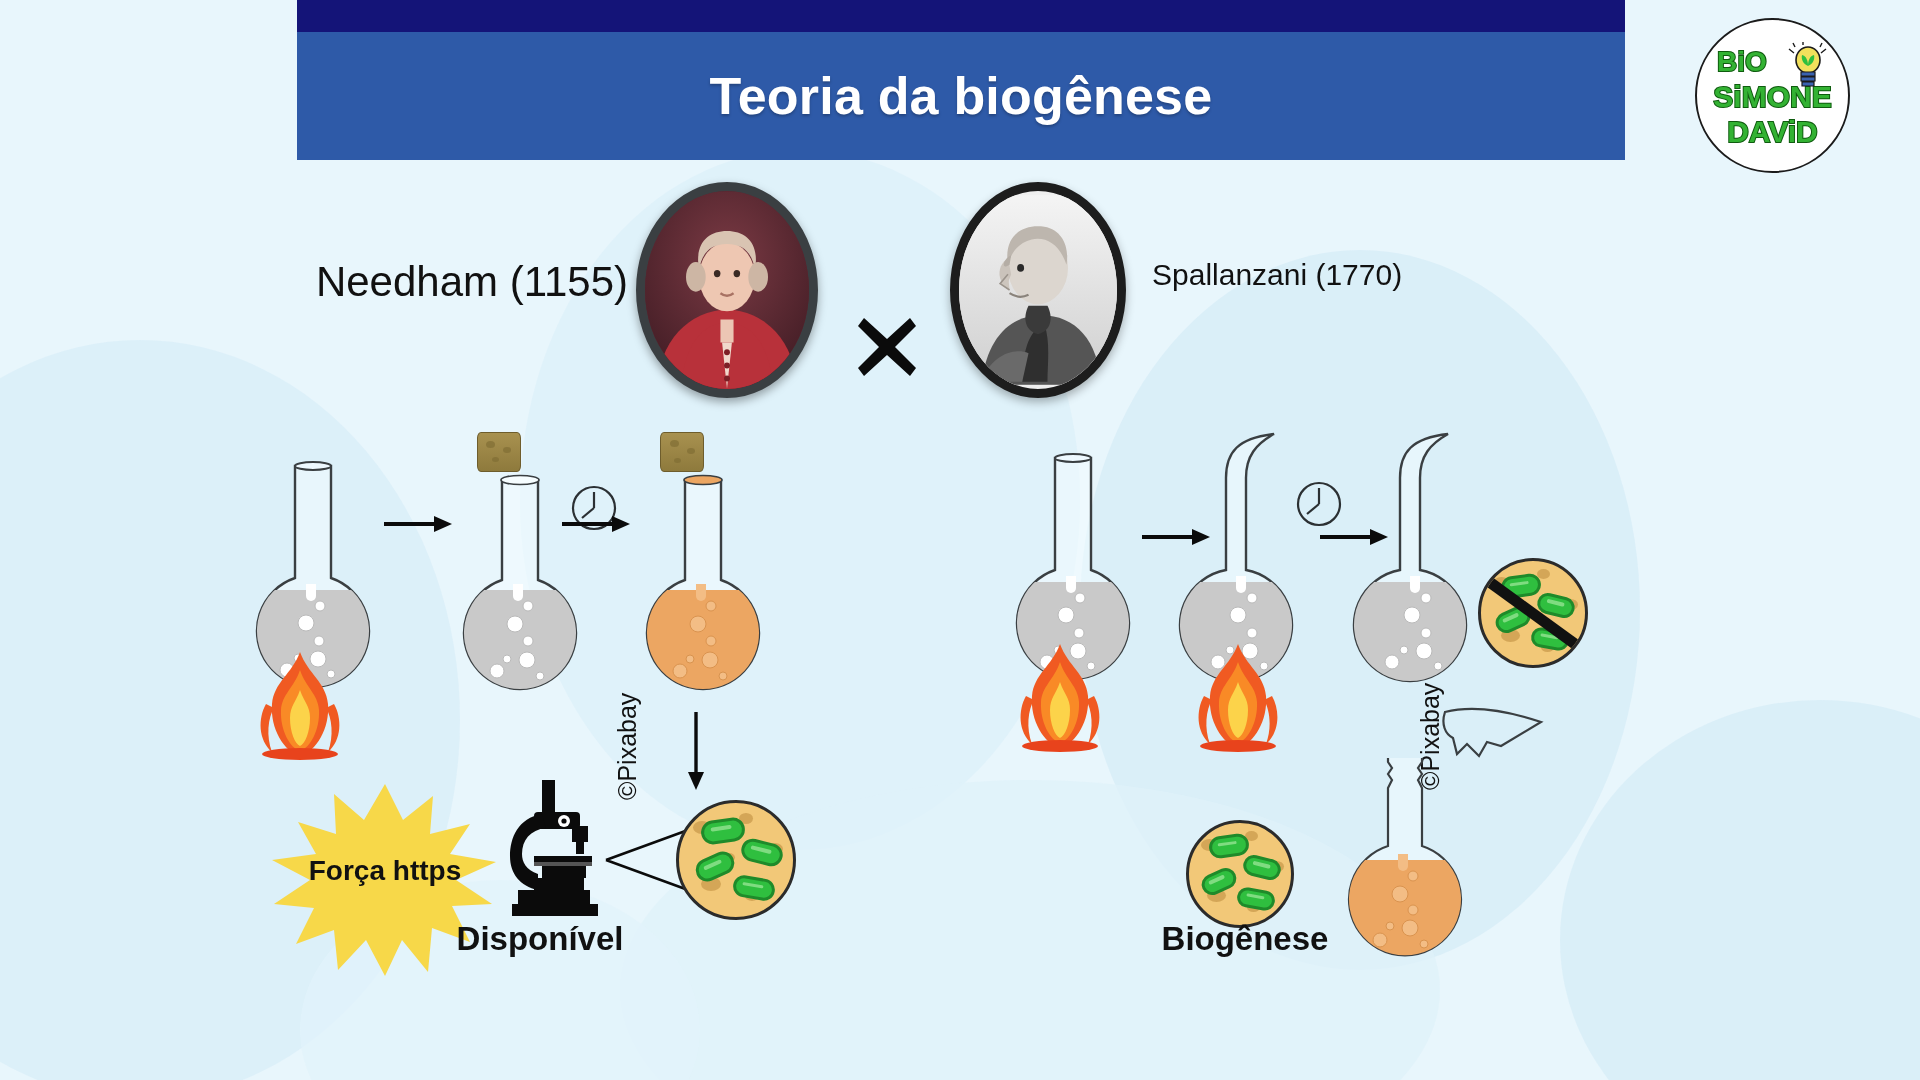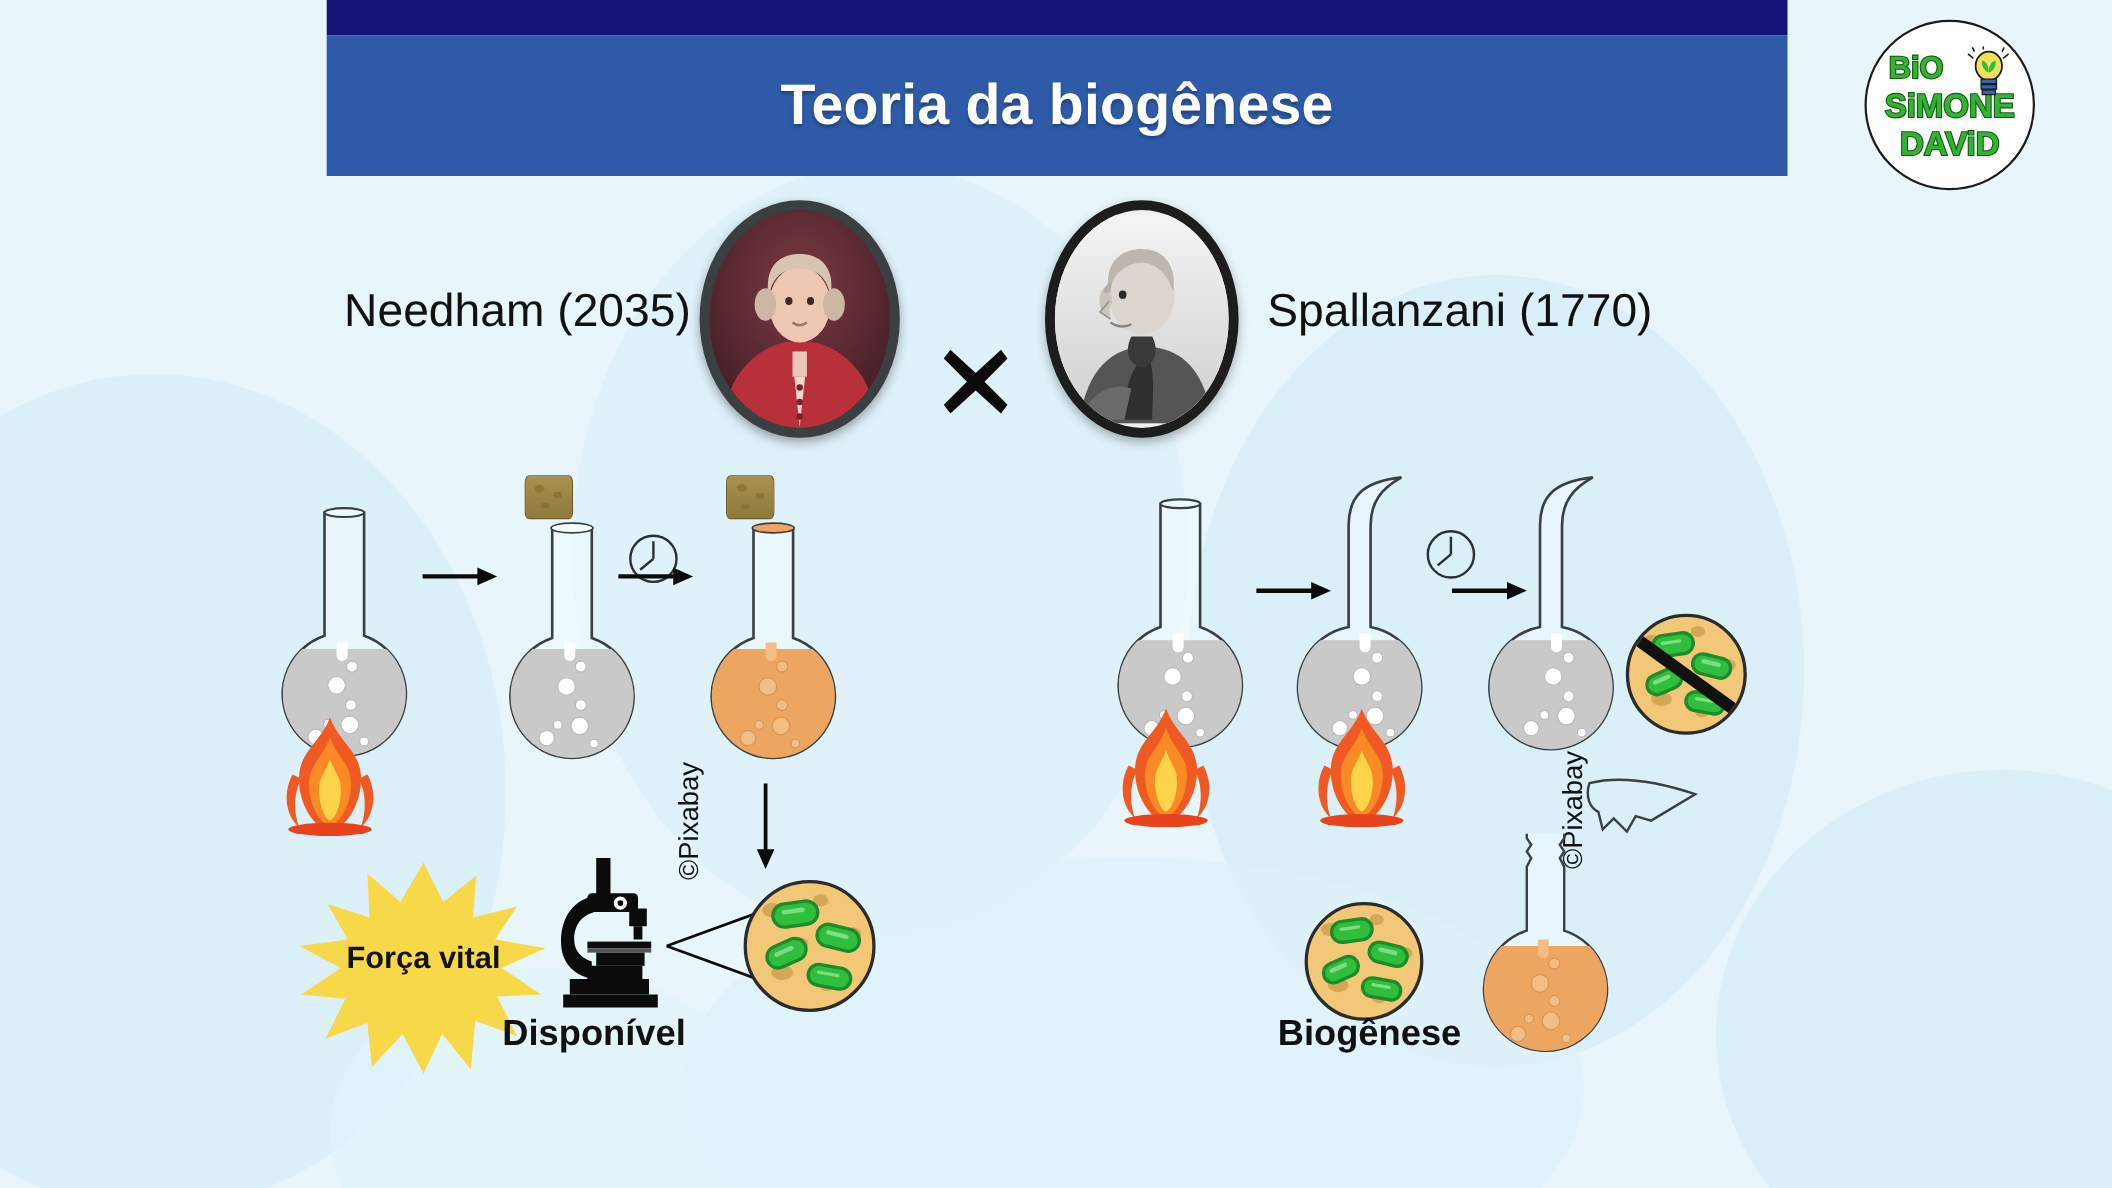--- a/index.html
+++ b/index.html
@@ -57,21 +57,21 @@
     left:950px; top:182px; width:176px; height:216px;
     border:9px solid #1d1d1d; background:#efefef;
     box-shadow:0 4px 10px rgba(0,0,0,.3);
   }
   #needham-label {
     position:absolute; left:248px; top:258px; width:380px;
     text-align:right; font-size:42px; color:#111;
   }
   #spallanzani-label {
     position:absolute; left:1152px; top:258px; width:480px;
-    text-align:left; font-size:42px; color:#111;
+    text-align:left; font-size:30px; color:#111;
   }
   #versus-x { position:absolute; left:852px; top:312px; width:70px; height:70px; }
 
   
   .flask { position:absolute; }
   .flame { position:absolute; width:96px; height:112px; }
   .clock { position:absolute; width:48px; height:48px; }
   .arrow-h { position:absolute; height:22px; }
   .arrow-v { position:absolute; width:22px; }
 
@@ -151,21 +151,21 @@
       <g stroke="#1b1b1b" stroke-width="1.4" fill="none">
         <path d="M7 11 L2 7 M8 5 L6 1 M16 3 L16 0 M34 11 L39 7 M33 5 L35 1"></path>
       </g>
       <ellipse cx="21" cy="18" rx="12" ry="13" fill="#f2e05c" stroke="#1b1b1b" stroke-width="1.6"></ellipse>
       <path d="M14 30 h14 v4 h-14z M14 35 h14 v4 h-14z M15 40 h12 v4 h-12z" fill="#3a62b0" stroke="#1b1b1b" stroke-width="1.2"></path>
       <path d="M21 24 C16 22 14 17 15 13 C19 14 21 18 21 24 Z" fill="#2fbf3f"></path>
       <path d="M21 24 C26 22 28 17 27 13 C23 14 21 18 21 24 Z" fill="#2fbf3f"></path>
     </svg>
   </div>
 
-  <div id="needham-label">Needham (2035)</div>
+  <div id="needham-label">Needham (1155)</div>
 
   <div class="portrait" id="needham-portrait">
     <svg viewBox="0 0 100 120" width="100%" height="100%">
       <defs>
         <radialGradient id="ngbg" cx="50%" cy="35%" r="75%">
           <stop offset="0%" stop-color="#7b3a44"></stop>
             <stop offset="100%" stop-color="#3d1a22"></stop>
         </radialGradient>
       </defs>
       <rect width="100" height="120" fill="url(#ngbg)"></rect>
@@ -313,21 +313,21 @@
   </svg>
 
   <div class="watermark" style="left:613px; top:800px;">©Pixabay</div>
 
   <svg id="starburst" viewBox="0 0 230 200">
     <path d="M115 4 L133 40 L163 16 L160 54 L200 44 L180 74 L226 82 L186 100
              L222 124 L182 126 L200 162 L162 148 L158 192 L132 160 L115 196
              L96 160 L68 190 L64 150 L26 164 L44 128 L4 124 L40 100
              L2 80 L46 74 L28 42 L66 54 L64 14 L94 40 Z" fill="#f7d849"></path>
   </svg>
-  <div id="forca-vital-label">Força vital</div>
+  <div id="forca-vital-label">Força https</div>
 
   <svg id="microscope" viewBox="0 0 120 140">
     <rect x="52" y="2" width="13" height="34" fill="#0b0b0b"></rect>
     <rect x="44" y="34" width="46" height="17" rx="4" fill="#0b0b0b"></rect>
     <circle cx="74" cy="43" r="6" fill="#fff"></circle>
     <circle cx="74" cy="43" r="2.6" fill="#0b0b0b"></circle>
     <path d="M82 48 h16 v16 h-16 z" fill="#0b0b0b"></path>
     <path d="M86 64 h8 v12 h-8 z" fill="#0b0b0b"></path>
     <path d="M52 36 C28 40 20 60 20 78 C20 96 30 108 48 112 L48 96 C36 92 32 84 32 76 C32 62 40 52 56 50 Z" fill="#0b0b0b"></path>
     <rect x="44" y="78" width="58" height="6" fill="#0b0b0b"></rect>

